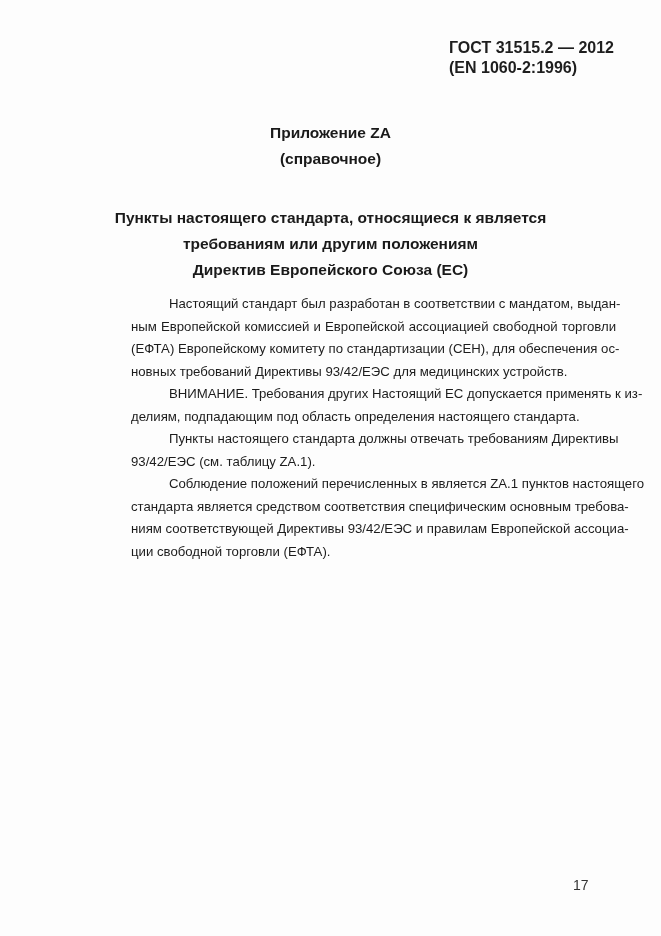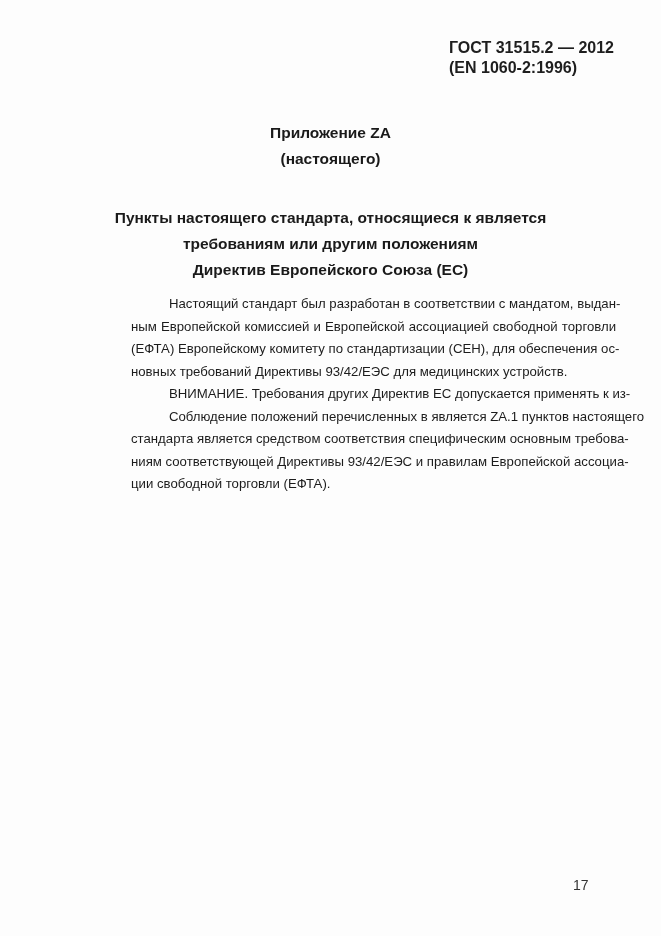--- a/index.html
+++ b/index.html
@@ -63,37 +63,42 @@
 </style>
 </head>
 <body>
 
 <div class="header">
   <div>ГОСТ 31515.2 — 2012</div>
   <div>(EN 1060-2:1996)</div>
 </div>
 
 <div class="appendix app-title">Приложение ZA</div>
-<div class="appendix app-sub">(настоящего)</div>
+<div class="appendix app-sub">(справочное)</div>
 
 <div class="section-title">
   <div>Пункты настоящего стандарта, относящиеся к является</div>
   <div>требованиям или другим положениям</div>
   <div>Директив Европейского Союза (ЕС)</div>
 </div>
 
 <div class="body-text">
   <div class="para">
     <span class="line first">Настоящий стандарт был разработан в соответствии с мандатом, выдан-</span>
     <span class="line">ным Европейской комиссией и Европейской ассоциацией свободной торговли</span>
     <span class="line">(ЕФТА) Европейскому комитету по стандартизации (СЕН), для обеспечения ос-</span>
     <span class="line last">новных требований Директивы 93/42/ЕЭС для медицинских устройств.</span>
   </div>
   <div class="para">
-    <span class="line first">ВНИМАНИЕ. Требования других Директив ЕС допускается применять к из-</span>
+    <span class="line first">ВНИМАНИЕ. Требования других Настоящий ЕС допускается применять к из-</span>
+    <span class="line last">делиям, подпадающим под область определения настоящего стандарта.</span>
+  </div>
+  <div class="para">
+    <span class="line first last">Пункты настоящего стандарта должны отвечать требованиям Директивы</span>
+    <span class="line last">93/42/ЕЭС (см. таблицу ZA.1).</span>
   </div>
   <div class="para">
     <span class="line first">Соблюдение положений перечисленных в является ZA.1 пунктов настоящего</span>
     <span class="line">стандарта является средством соответствия специфическим основным требова-</span>
     <span class="line">ниям соответствующей Директивы 93/42/ЕЭС и правилам Европейской ассоциа-</span>
     <span class="line last">ции свободной торговли (ЕФТА).</span>
   </div>
 </div>
 
 <div class="page-number">17</div>

